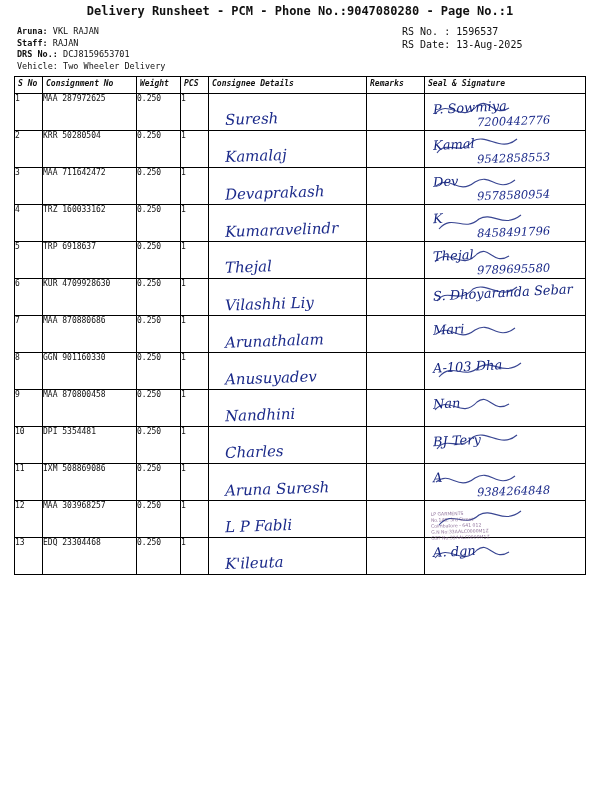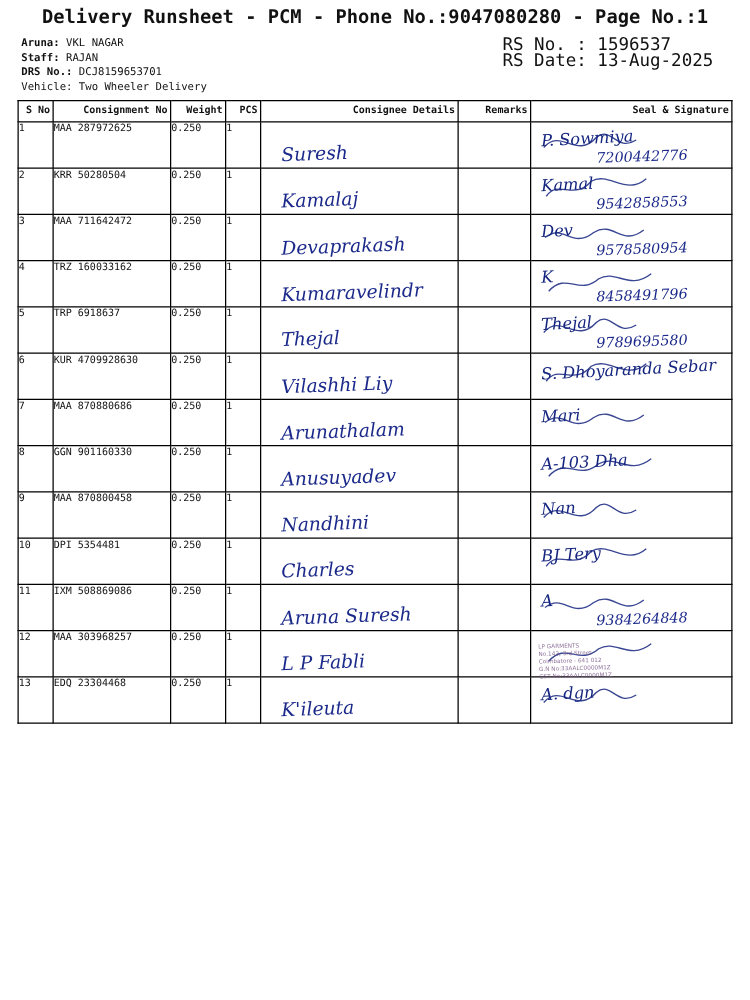--- a/index.html
+++ b/index.html
@@ -21,59 +21,60 @@
   .hdr .company{
     font-family:"DejaVu Sans Mono", monospace;
     font-weight:bold;
     font-size:11.5px;
     letter-spacing:.2px;
     margin-top:12px;
   }
   .hdr .subtitle{
     font-family:"DejaVu Sans Mono", monospace;
     font-weight:bold;
-    font-size:15px;
+    font-size:12px;
     margin-top:4px;
   }
   .meta{
     position:relative;
     margin:8px 14px 0 14px;
     height:46px;
     font-size:8.5px;
     line-height:11.5px;
   }
   .meta-left{
     position:absolute;left:3px;top:0;
   }
   .meta-left div{white-space:pre;}
   .meta-left .b{font-weight:bold;}
   .meta-right{
     position:absolute;left:388px;top:0;
-    font-size:14px;
+    font-size:10px;
     line-height:12.5px;
   }
   table.rs{
     border-collapse:collapse;
     margin:4px 14px 0 14px;
     width:572px;
     table-layout:fixed;
   }
   table.rs th, table.rs td{
     border:1px solid #000;
     font-size:8px;
     font-weight:normal;
     padding:0;
     vertical-align:top;
   }
   table.rs th{
     font-weight:bold;
-    text-align:right;
+    text-align:left;
     padding:2px 2px 2px 3px;
     font-size:8px;
     height:12px;
+    font-style:italic;
   }
   td.c-sno{width:22px;padding:2px 0 0 3px;}
   td.c-cn{width:88px;padding:2px 0 0 3px;}
   td.c-wt{width:38px;padding:2px 0 0 3px;}
   td.c-pcs{width:22px;padding:2px 0 0 3px;text-align:left;}
   td.c-cons{width:152px;position:relative;height:36px;}
   td.c-rem{width:52px;position:relative;}
   td.c-sig{width:auto;position:relative;}
 
   th.c-sno{width:22px;}
@@ -115,21 +116,21 @@
 <body>
 
 <div class="page">
 
   <div class="hdr">
     <div class="subtitle">Delivery Runsheet - PCM - Phone No.:9047080280 - Page No.:1</div>
   </div>
 
   <div class="meta">
     <div class="meta-left">
-      <div><span class="b">Aruna:</span> <span>VKL NAGAR</span></div>
+      <div><span class="b">Aruna:</span> <span>VKL RAJAN</span></div>
       <div><span class="b">Staff:</span> <span>RAJAN</span></div>
       <div><span class="b">DRS No.:</span> <span>DCJ8159653701</span></div>
       <div><span>Vehicle:</span> <span>Two Wheeler Delivery</span></div>
     </div>
     <div class="meta-right">
       <div><span>RS No.  :</span> <span>1596537</span></div>
       <div><span>RS Date:</span> <span>13-Aug-2025</span></div>
     </div>
   </div>
 

